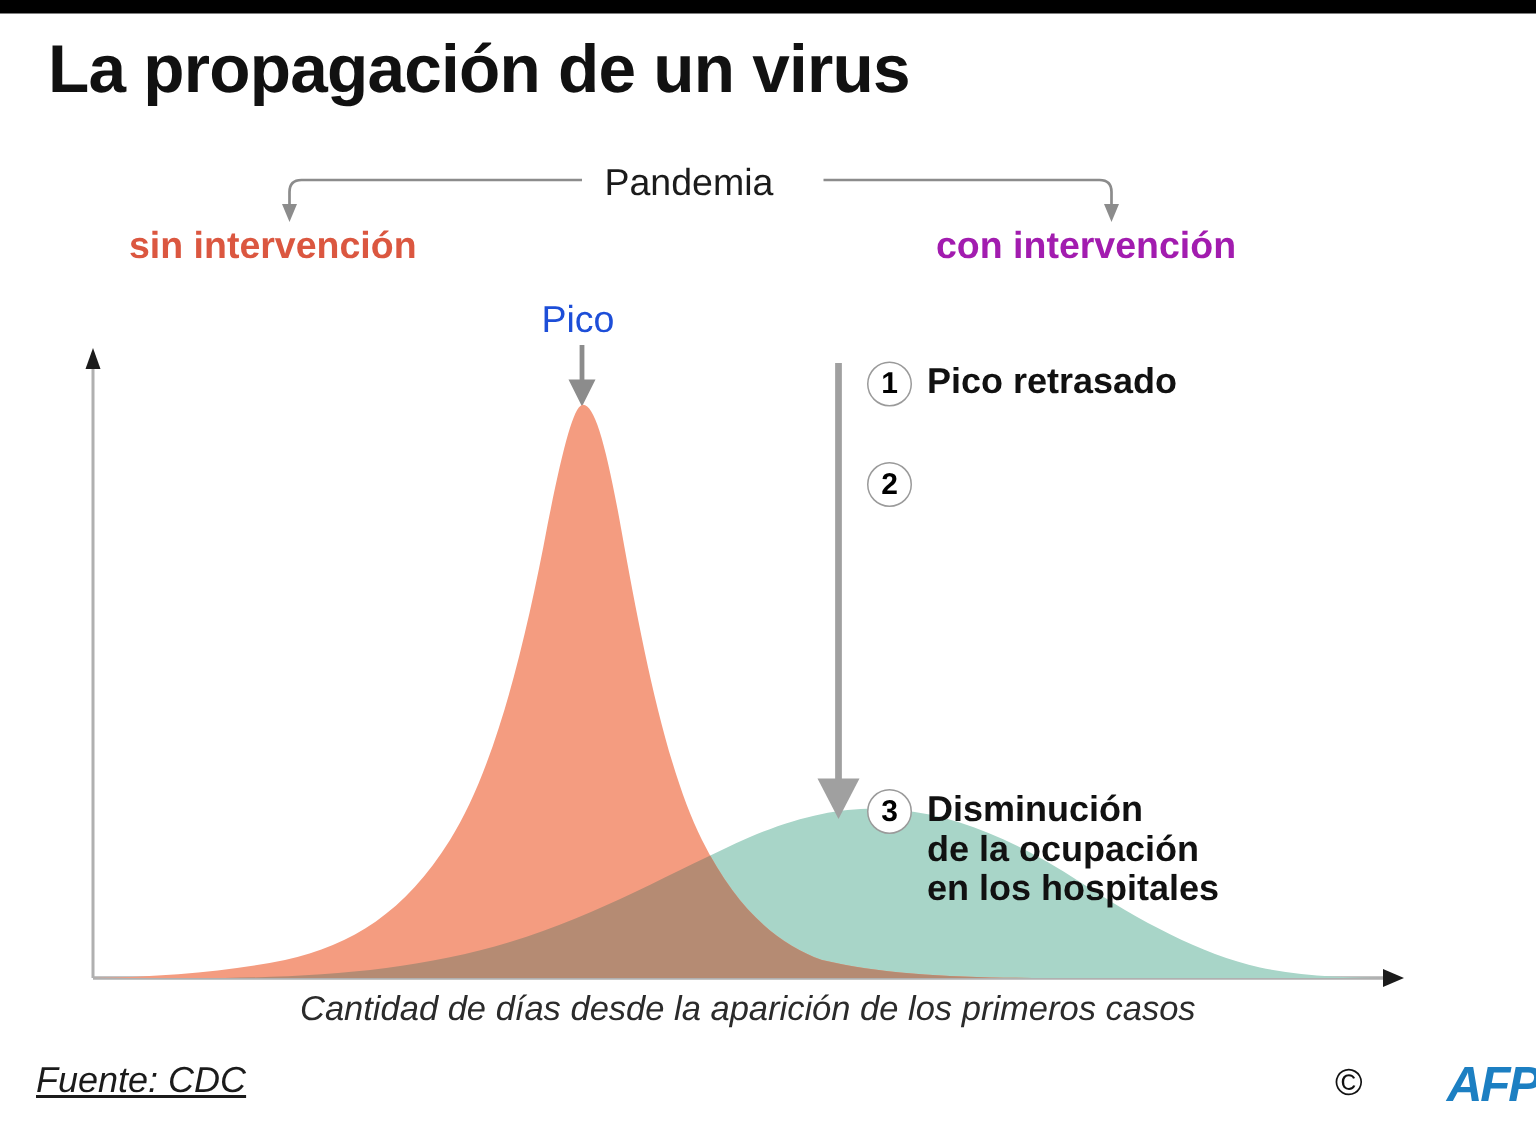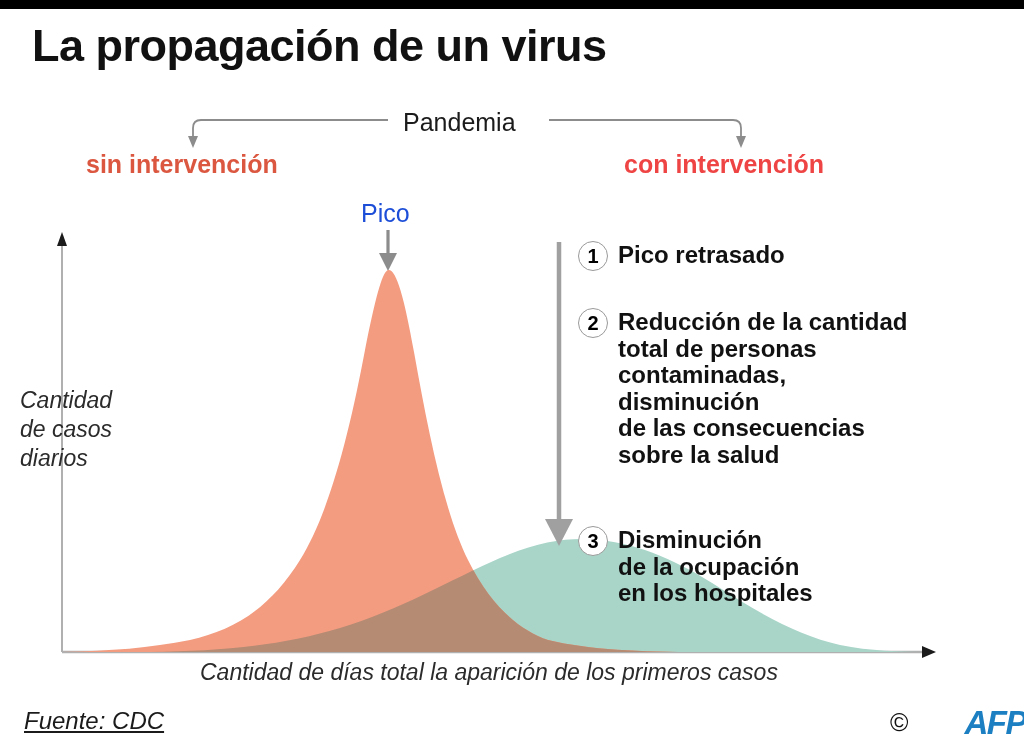--- a/index.html
+++ b/index.html
@@ -249,42 +249,33 @@
 
     <g>
       <line x1="559" y1="242" x2="559" y2="527" stroke="#a0a0a0" stroke-width="4.5"></line>
       <polygon points="559,546 545,519 573,519" fill="#a0a0a0"></polygon>
     </g>
   </svg>
 
   <div id="label-sin" style="color:#DB5740">sin intervención</div>
 
   <div id="pandemia-label">Pandemia</div>
-  <div id="label-con" style="color:#ef4444">con intervención</div>
+  <div id="label-con" style="color:#a21caf">con intervención</div>
 
   <div id="pico-label">Pico</div>
 
-  <div id="ylabel" style="white-space:pre-line">Cantidad
-de casos
-diarios</div>
-  <div id="xlabel">Cantidad de días total la aparición de los primeros casos</div>
+  <div id="xlabel">Cantidad de días desde la aparición de los primeros casos</div>
 
   <div class="ann-item" id="ann-1">
     <div class="ann-badge">1</div>
     <div class="ann-text">Pico retrasado</div>
   </div>
 
   <div class="ann-item" id="ann-2">
     <div class="ann-badge">2</div>
-    <div class="ann-text">Reducción de la cantidad
-total de personas
-contaminadas,
-disminución
-de las consecuencias
-sobre la salud</div>
   </div>
 
   <div class="ann-item" id="ann-3">
     <div class="ann-badge">3</div>
     <div class="ann-text">Disminución
 de la ocupación
 en los hospitales</div>
   </div>
 
   <div id="source">Fuente: CDC</div>

